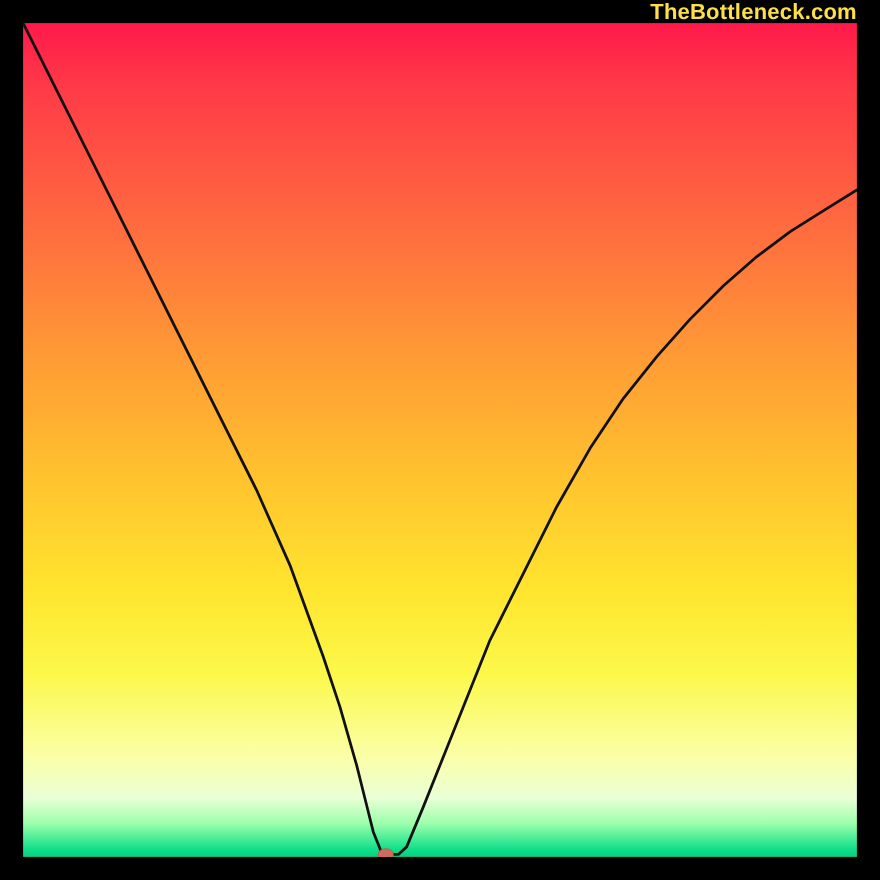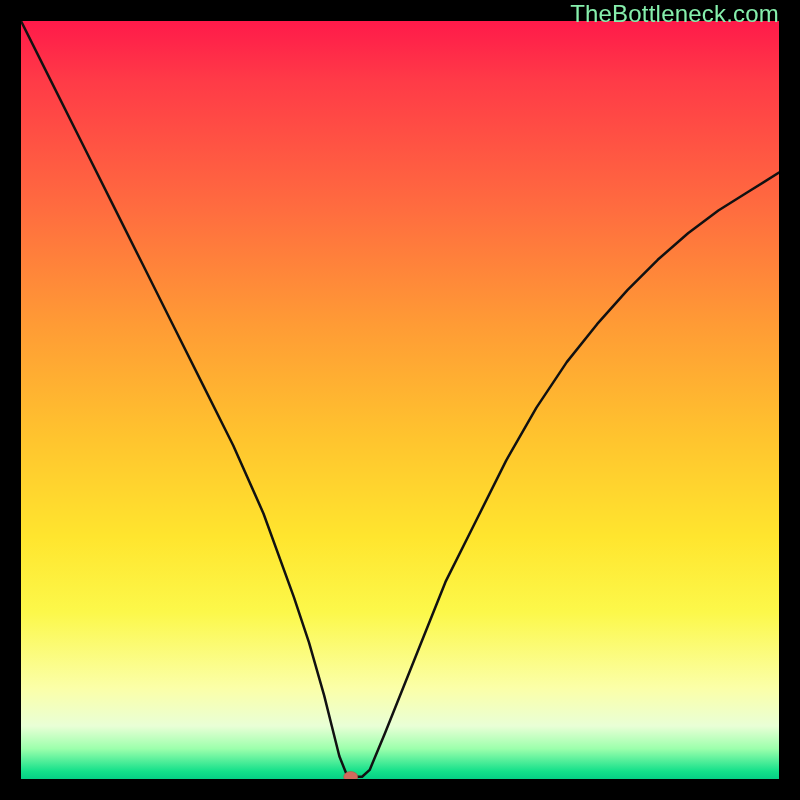--- a/index.html
+++ b/index.html
@@ -54,23 +54,23 @@
     position: absolute;
     left: 0;
     top: 0;
     width: 758px;
     height: 758px;
   }
   .watermark {
     position: absolute;
     top: 0px;
     right: 21px;
-    color: #86efac;
-    font-size: 24px;
-    font-weight: 400;
+    color: #fde047;
+    font-size: 20px;
+    font-weight: 700;
     letter-spacing: 0.2px;
     user-select: none;
   }
 </style>
 </head>
 <body>
 
 <div class="frame">
   <div class="plot-area">
     <div class="gradient"></div>

